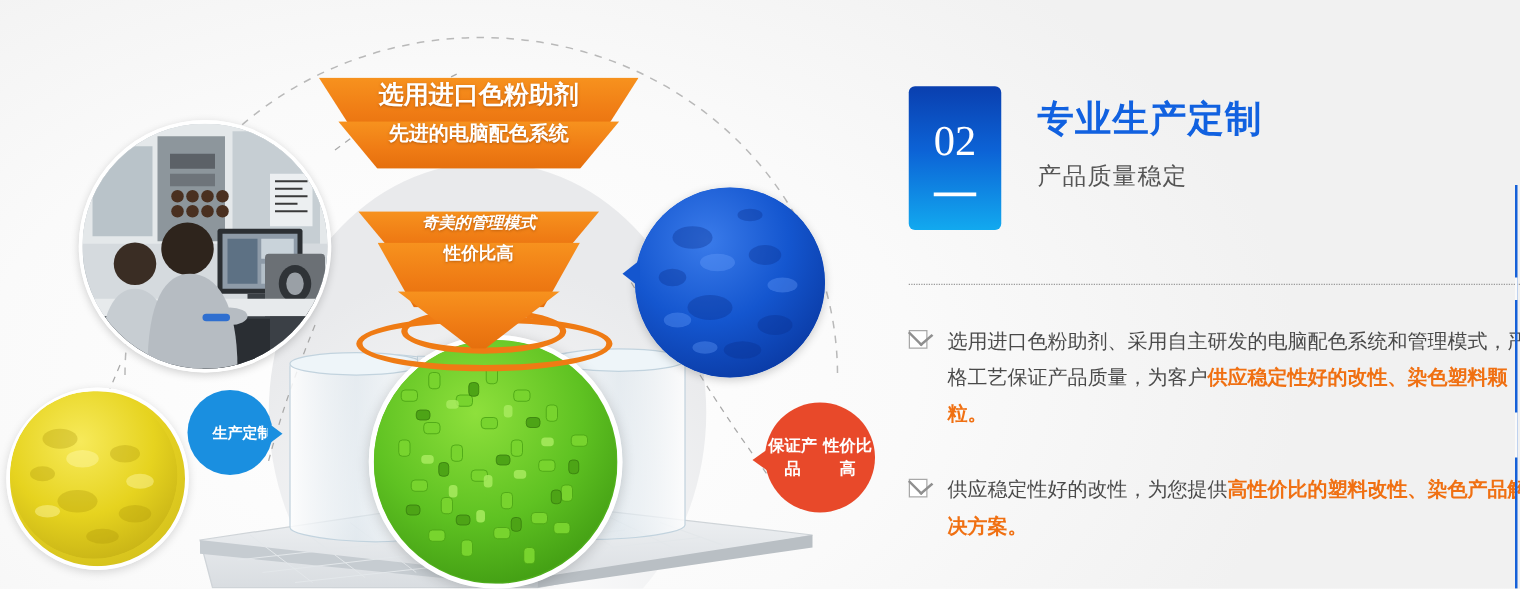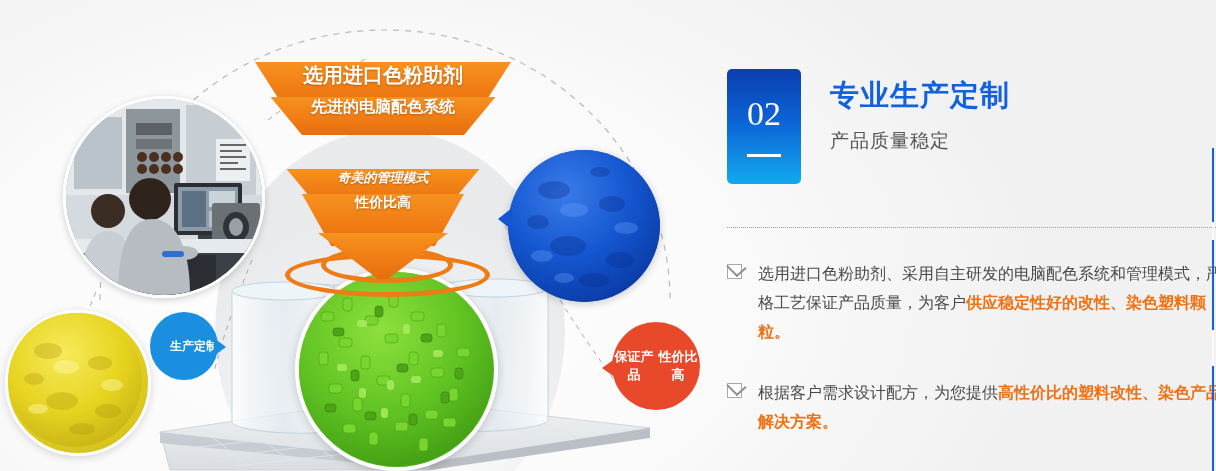--- a/index.html
+++ b/index.html
@@ -403,21 +403,21 @@
           <span class="tick"></span>
       </span>
       <span class="btext"><span>选用进口色粉助剂、采用自主研发的电脑配色系统和管理模式，严格工艺保证产品质量，为客户</span><span class="hl">供应稳定性好的改性、染色塑料颗粒。</span></span>
     </div>
 
     <div class="bullet" id="bullet-2">
       <span class="chk">
         <span class="box"></span>
           <span class="tick"></span>
       </span>
-      <span class="btext"><span>根据客户需求设计配方，为您提供</span><span class="hl">高性价比的塑料改性、染色产品解决方案。</span></span>
+      <span class="btext"><span>供应稳定性好的改性，为您提供</span><span class="hl">高性价比的塑料改性、染色产品解决方案。</span></span>
     </div>
 
     <div id="right-rule"></div>
     <div id="right-rule-gap1"></div>
     <div id="right-rule-gap2"></div>
   </div>
 
 </div>
 
 </body></html>

